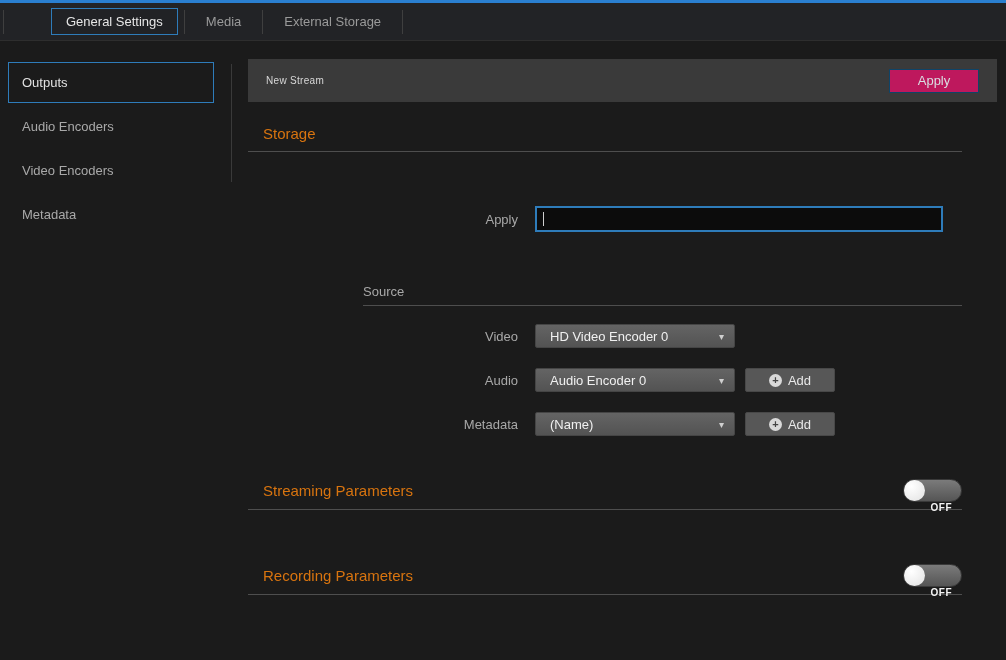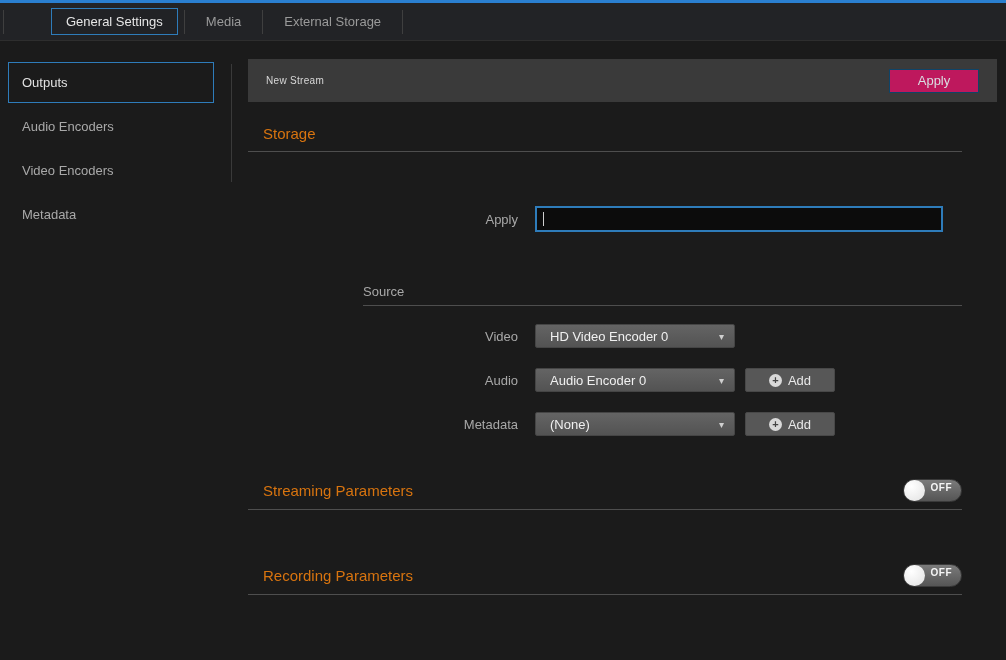--- a/index.html
+++ b/index.html
@@ -53,21 +53,21 @@
   .dd-caret { font-size:10px; color:#cfcfcf; }
   .add-btn { margin-left:10px; width:90px; height:24px; background:#575757; border:1px solid #484848; border-radius:2px; color:#e8e8e8; font-size:13px; font-family:inherit; display:flex; align-items:center; justify-content:center; gap:6px; cursor:pointer; }
   .plus-ic { display:inline-flex; width:13px; height:13px; border-radius:50%; background:#d9d9d9; color:#454545; font-size:11px; font-weight:bold; line-height:12px; align-items:center; justify-content:center; }
 
   
   .toggle-sect-1 { margin-top:43px;align-items:center; }
   .toggle-sect-2 { margin-top:54px; }
   .rule-toggle { margin-top:7px; }
   .toggle { width:59px; height:23px; border-radius:12px; background:linear-gradient(#7b7b7b,#555555); border:1px solid #3a3a3a; position:relative; cursor:pointer; }
   .knob { position:absolute; left:0; top:0; width:21px; height:21px; border-radius:50%; background:radial-gradient(circle at 35% 30%, #ffffff, #e2e2e2); }
-  .toggle-label { position:absolute; right:9px; top:2px; font-size:10px; font-weight:bold; color:#f5f5f5; letter-spacing:.5px; }
+  .toggle-label { position:absolute; right:9px; top:22px; font-size:10px; font-weight:bold; color:#f5f5f5; letter-spacing:.5px; }
 </style>
 </head>
 <body>
 
 <div class="app">
   <div class="top-accent"></div>
 
   <div class="tabbar">
     <div class="tab-sep"></div>
     <div class="tab active"><span>General Settings</span></div>
@@ -131,21 +131,21 @@
           </div>
           <button class="add-btn">
             <span class="plus-ic">+</span>
             <span>Add</span>
           </button>
         </div>
 
         <div class="form-row row-gap">
           <span class="form-label">Metadata</span>
           <div class="dropdown">
-            <span class="dd-text">(None)</span>
+            <span class="dd-text">(Name)</span>
             <span class="dd-caret">▾</span>
           </div>
           <button class="add-btn">
             <span class="plus-ic">+</span>
             <span>Add</span>
           </button>
         </div>
 
         <div class="sect-row toggle-sect-1">
           <h2 class="sect-title">Streaming Parameters</h2>

